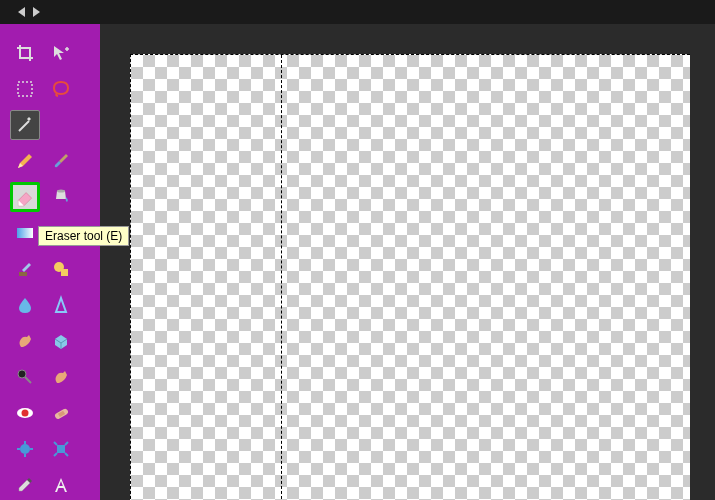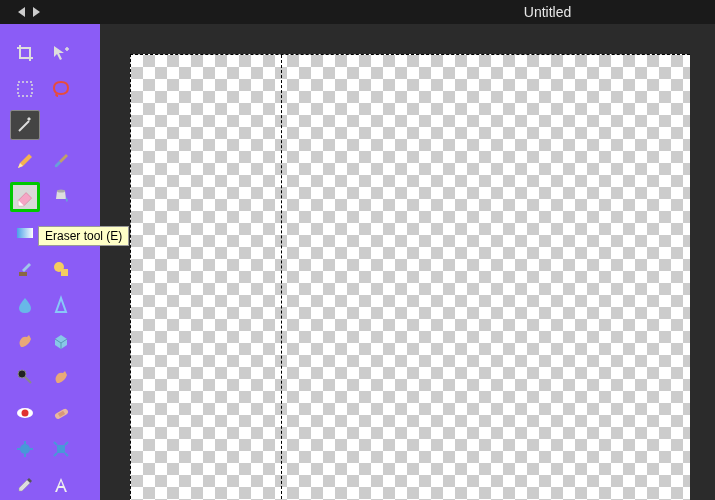--- a/index.html
+++ b/index.html
@@ -48,21 +48,21 @@
       text-align: center;
       pointer-events: none;
     }
     .title span { margin-left: 380px; }
     .main {
       display: flex;
       height: calc(100% - 24px);
     }
     .toolbox {
       width: 100px;
-      background: #8b5cf6;
+      background: #a21caf;
       padding: 14px 10px;
       display: flex;
       flex-direction: column;
       gap: 6px;
       position: relative;
     }
     .tool-row {
       display: flex;
       gap: 6px;
     }
@@ -128,21 +128,20 @@
     svg { display: block; }
   </style>
 </head>
 <body>
 
 <div class="titlebar">
   <div class="nav-arrows">
     <div class="nav-arrow nav-back"></div>
     <div class="nav-arrow nav-forward"></div>
   </div>
-  <div class="title"><span>Untitled</span></div>
 </div>
 
 <div class="main">
   <div class="toolbox">
 
     <div class="tool-row">
       <div class="tool">
         <svg width="20" height="20" viewBox="0 0 20 20">
           <path d="M5 2 L5 15 L18 15 M2 5 L15 5 L15 18" stroke="#ddd" stroke-width="2" fill="none"></path>
         </svg>

